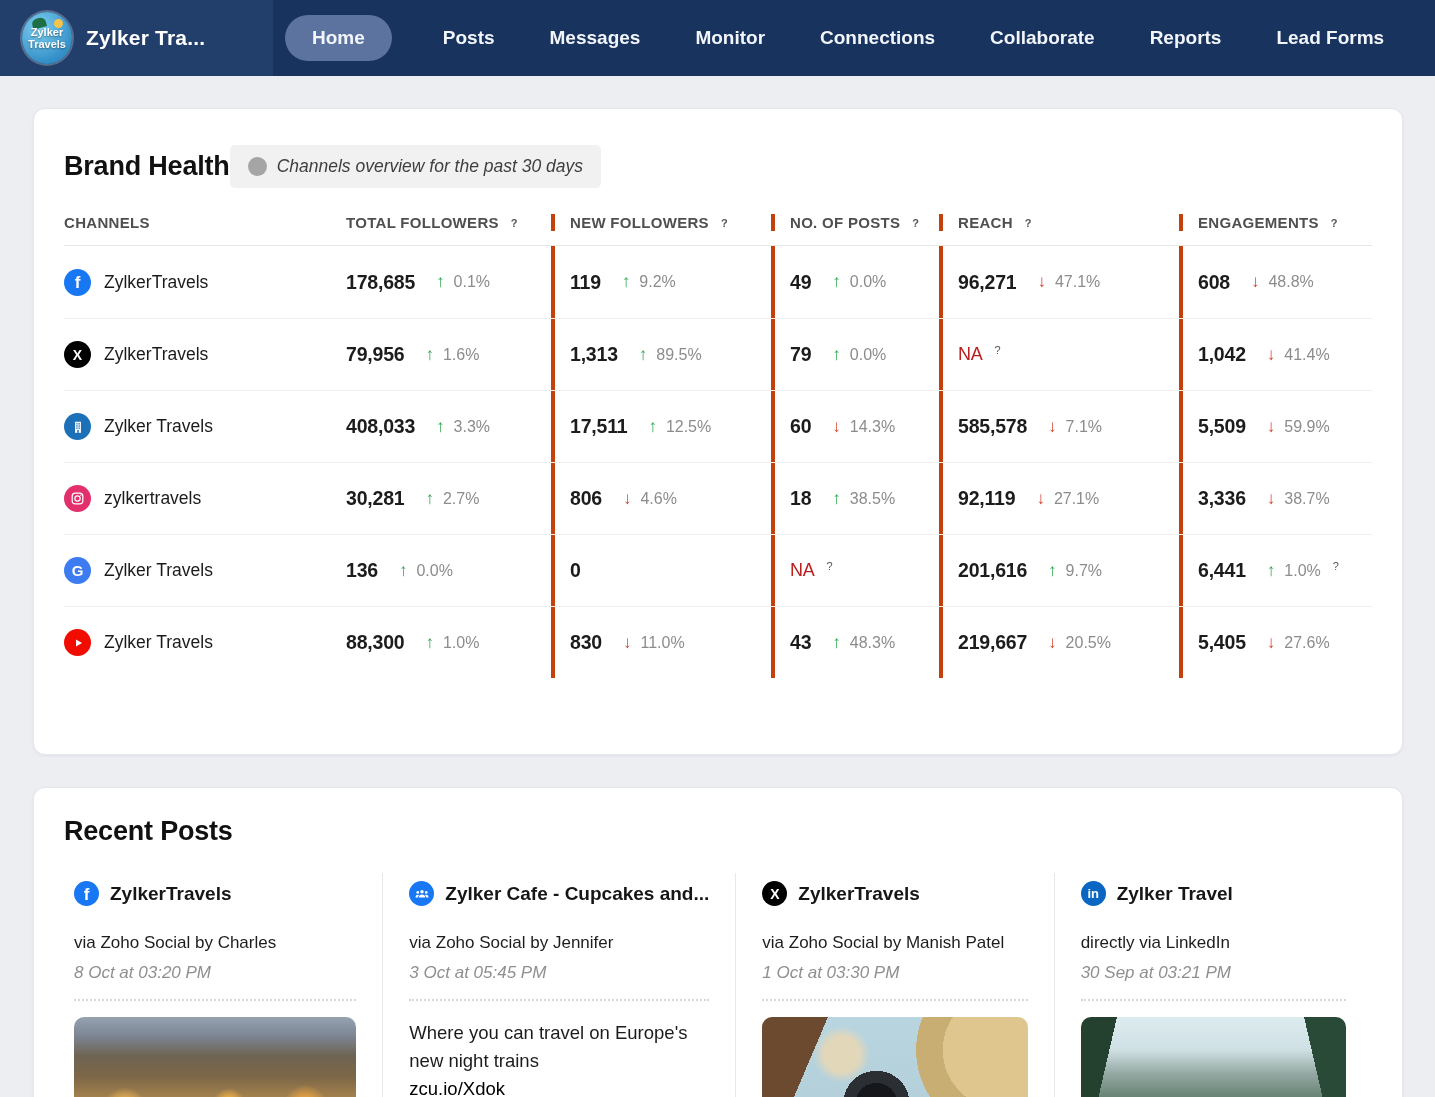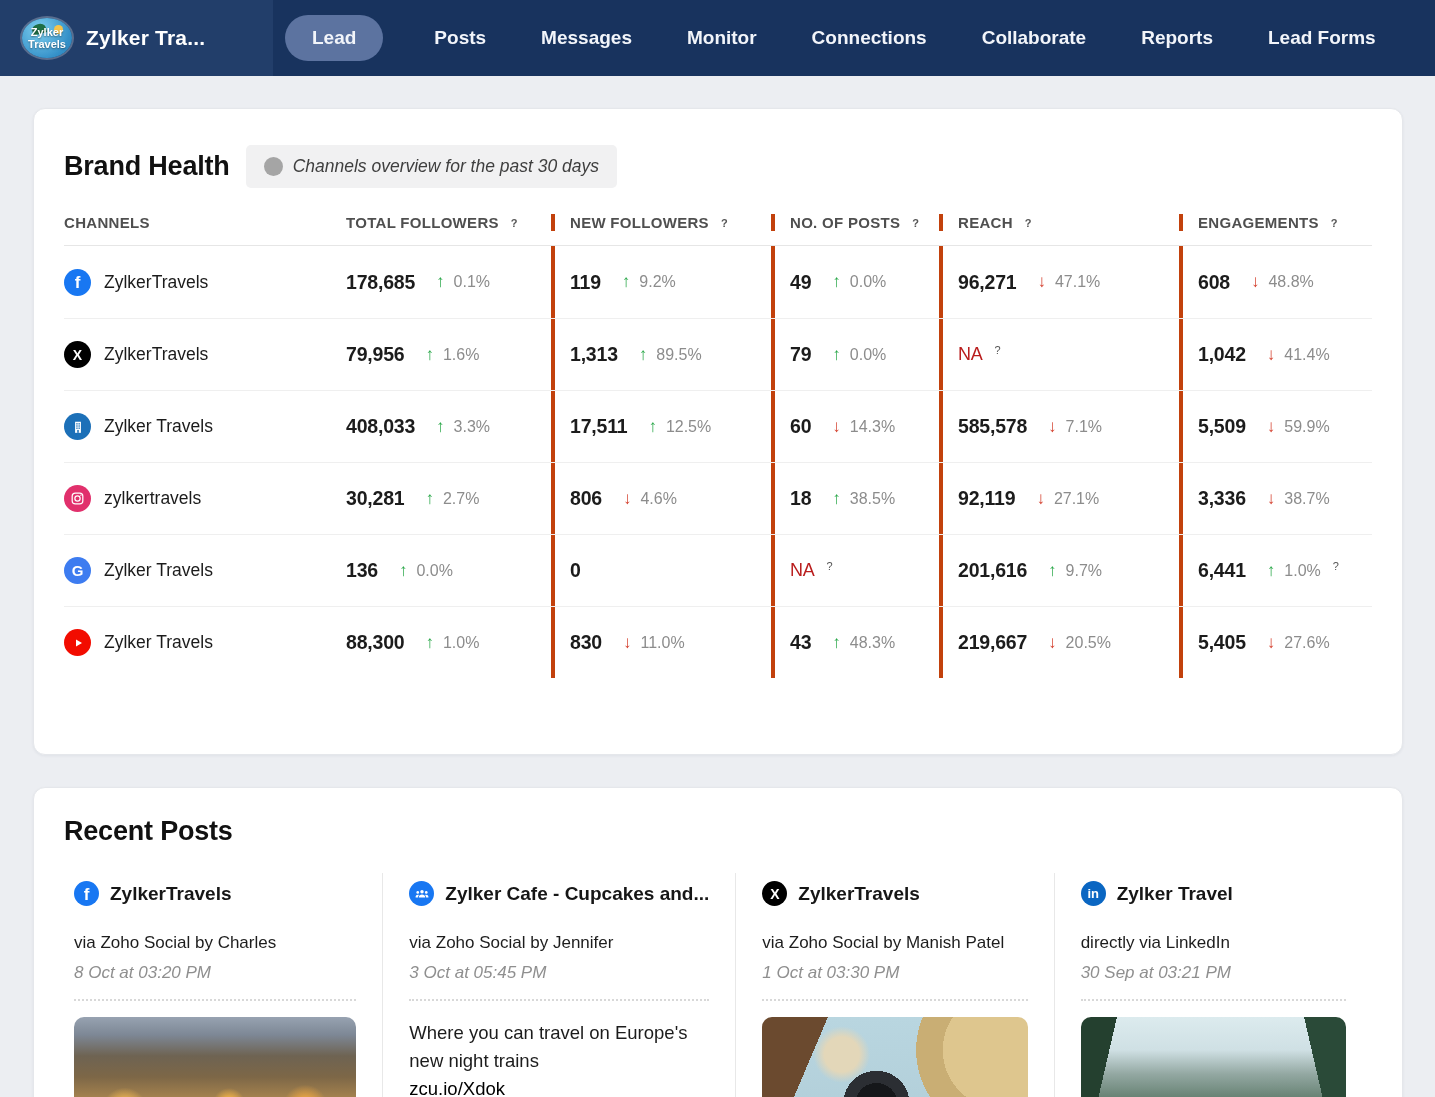--- a/index.html
+++ b/index.html
@@ -2,35 +2,35 @@
 <html><head>
 <meta charset="utf-8">
 <style>
   * { margin:0; padding:0; box-sizing:border-box; }
   html,body { width:1435px; height:1097px; overflow:hidden; }
   body { font-family:"Liberation Sans", sans-serif; background:#eceef2; }
 
   
   .topnav { display:flex; height:76px; width:100%; }
   .nav-left { width:273px; background:#223e6a; display:flex; align-items:center; padding-left:22px; gap:14px; flex:0 0 273px; }
-  .logo { width:50px; height:40px; border-radius:50%; background:radial-gradient(circle at 35% 30%, #7ed0f0, #3490c8 70%, #2b7db2); position:relative; display:flex; flex-direction:column; align-items:center; justify-content:center; box-shadow:0 0 0 2px rgba(255,255,255,.25); overflow:hidden; }
+  .logo { width:50px; height:52px; border-radius:50%; background:radial-gradient(circle at 35% 30%, #7ed0f0, #3490c8 70%, #2b7db2); position:relative; display:flex; flex-direction:column; align-items:center; justify-content:center; box-shadow:0 0 0 2px rgba(255,255,255,.25); overflow:hidden; }
   .logo::before { content:""; position:absolute; top:7px; right:9px; width:9px; height:9px; border-radius:50%; background:#f6c44a; }
   .logo::after { content:""; position:absolute; top:6px; left:10px; width:14px; height:10px; border-radius:50% 50% 0 0; background:#1f6f46; transform:rotate(-15deg); }
   .logo-line { color:#fff; font-weight:700; font-size:11px; line-height:12px; text-shadow:0 1px 2px rgba(0,0,0,.45); z-index:1; }
   .brand-name { color:#fff; font-size:21px; font-weight:700; letter-spacing:.2px; }
   .nav-right { flex:1; background:#18335e; display:flex; align-items:center; gap:47px; padding-left:12px; }
   .nav-item { color:#f2f5fa; font-size:19px; font-weight:600; padding:12px 4px; border-radius:26px; cursor:pointer; white-space:nowrap; }
   .nav-item[data-active="true"] { background:#5c73a0; padding:12px 27px; }
 
   
   .card { position:absolute; left:33px; width:1370px; background:#fff; border-radius:12px; border:1px solid #e5e7eb; box-shadow:0 1px 3px rgba(20,30,60,.06); }
   .card.brand-health { top:108px; height:647px; padding:36px 30px 0 30px; }
   .card.recent { top:787px; height:400px; padding:28px 30px 0 30px; }
 
-  .title-row { display:flex; align-items:center; gap:16px; }
+  .title-row { display:flex; align-items:center; }
   .card-title { font-size:27px; font-weight:700; color:#111; letter-spacing:-.2px; }
   .subtitle-pill { display:flex; align-items:center; gap:10px; background:#f1f1f2; border-radius:5px; padding:11px 18px; }
   .info-icon { width:19px; height:19px; border-radius:50%; background:#a5a5a5; color:#fff; display:flex; align-items:center; justify-content:center; font-size:12px; font-style:italic; font-weight:700; font-family:"Liberation Serif", serif; }
   .subtitle-text { font-style:italic; font-size:17.5px; color:#3f3f3f; }
 
   
   .bh-table { margin-top:26px; }
   .trow { display:grid; grid-template-columns:267px 220px 220px 168px 240px 1fr; }
   .thead { border-bottom:1px solid #e6e6e6; padding-bottom:14px; }
   .th { font-size:15px; color:#4f4f4f; letter-spacing:.3px;font-weight:bold; }
@@ -99,21 +99,21 @@
 
 <div class="topnav">
   <div class="nav-left">
     <div class="logo">
       <span class="logo-line">Zylker</span>
       <span class="logo-line">Travels</span>
     </div>
     <span class="brand-name">Zylker Tra...</span>
   </div>
   <div class="nav-right">
-    <div class="nav-item" data-active="true">Lead</div>
+    <div class="nav-item" data-active="true">Home</div>
     <div class="nav-item" data-active="false">Posts</div>
     <div class="nav-item" data-active="false">Messages</div>
     <div class="nav-item" data-active="false">Monitor</div>
     <div class="nav-item" data-active="false">Connections</div>
     <div class="nav-item" data-active="false">Collaborate</div>
     <div class="nav-item" data-active="false">Reports</div>
     <div class="nav-item" data-active="false">Lead Forms</div>
   </div>
 </div>
 

